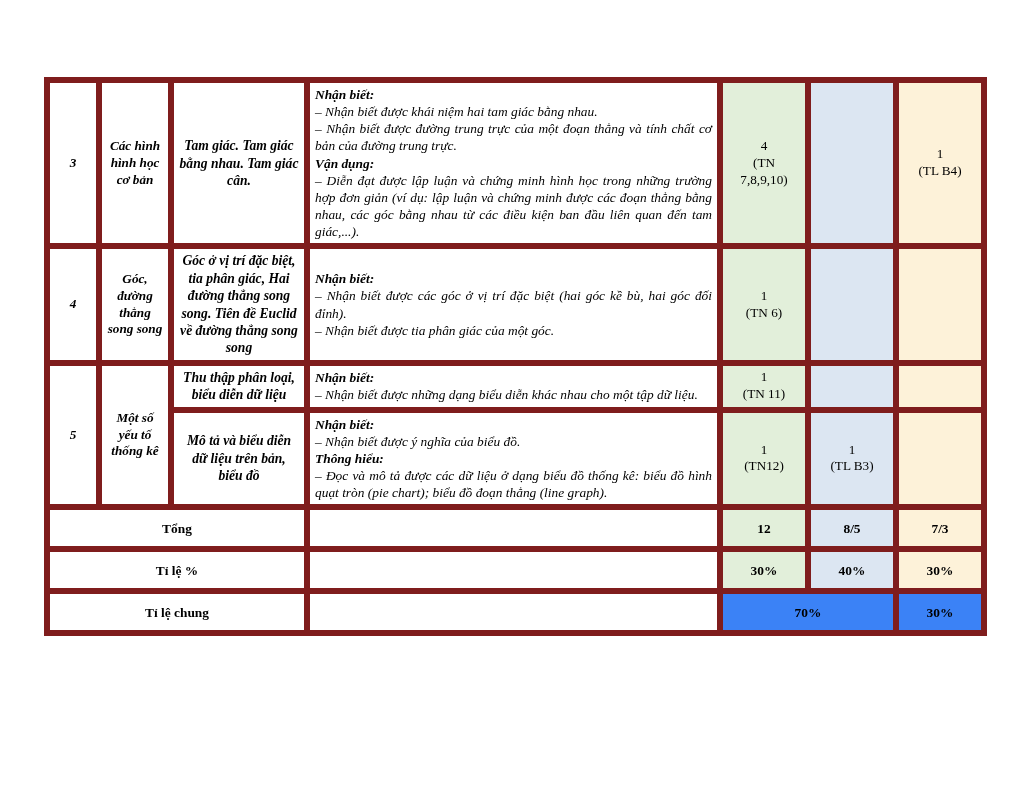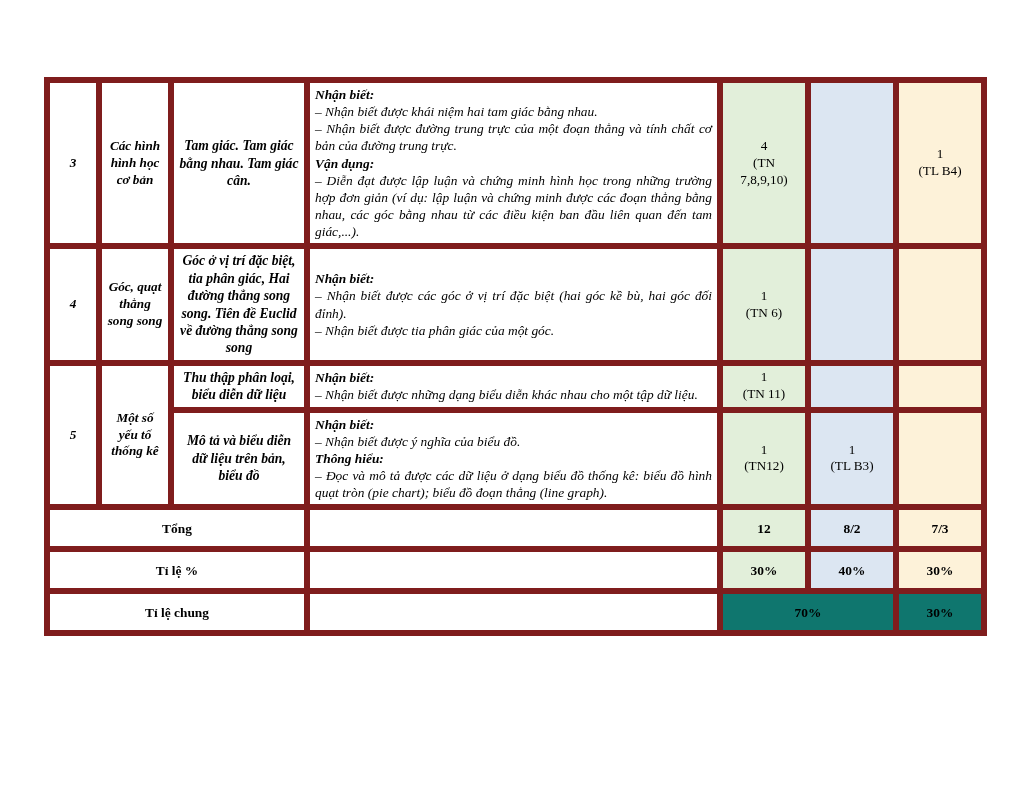--- a/index.html
+++ b/index.html
@@ -66,21 +66,21 @@
 
   .cell-count {
     text-align: center;
     font-size: 13.2px;
   }
   .cell-count .sub { display: block; }
 
   .bg-green  { background: #e2efda; }
   .bg-blue   { background: #dce6f2; }
   .bg-orange { background: #fdf2d9; }
-  .bg-pink   { background: #0f766e; }
+  .bg-pink   { background: #3b82f6; }
 
   .row-total td,
   .row-ratio td,
   .row-general td {
     text-align: center;
     font-weight: bold;
     font-size: 13.4px;
     height: 30px;
     margin-left: 44px;
   }
@@ -127,21 +127,21 @@
           <span class="sub"></span>
         </td>
         <td class="cell-count bg-orange">
           <span>1</span>
           <span class="sub">(TL B4)</span>
         </td>
       </tr>
 
       <tr>
         <td class="cell-num">4</td>
-        <td class="cell-topic">Góc, quạt thẳng song song</td>
+        <td class="cell-topic">Góc, đường thẳng song song</td>
         <td class="cell-sub">Góc ở vị trí đặc biệt, tia phân giác, Hai đường thẳng song song. Tiên đề Euclid về đường thẳng song song</td>
         <td class="cell-desc">
           <span class="lvl">Nhận biết:</span>
           <span class="line">– Nhận biết được các góc ở vị trí đặc biệt (hai góc kề bù, hai góc đối đỉnh).</span>
           <span class="line">– Nhận biết được tia phân giác của một góc.</span>
         </td>
         <td class="cell-count bg-green">
           <span>1</span>
           <span class="sub">(TN 6)</span>
         </td>
@@ -196,21 +196,21 @@
         <td class="cell-count bg-orange">
           <span></span>
           <span class="sub"></span>
         </td>
       </tr>
 
       <tr class="row-total">
         <td class="label" colspan="3">Tổng</td>
         <td class="blank-cell"></td>
         <td class="bg-green">12</td>
-        <td class="bg-blue">8/2</td>
+        <td class="bg-blue">8/5</td>
         <td class="bg-orange">7/3</td>
       </tr>
 
       <tr class="row-ratio">
         <td class="label" colspan="3">Tỉ lệ %</td>
         <td class="blank-cell"></td>
         <td class="bg-green">30%</td>
         <td class="bg-blue">40%</td>
         <td class="bg-orange">30%</td>
       </tr>

